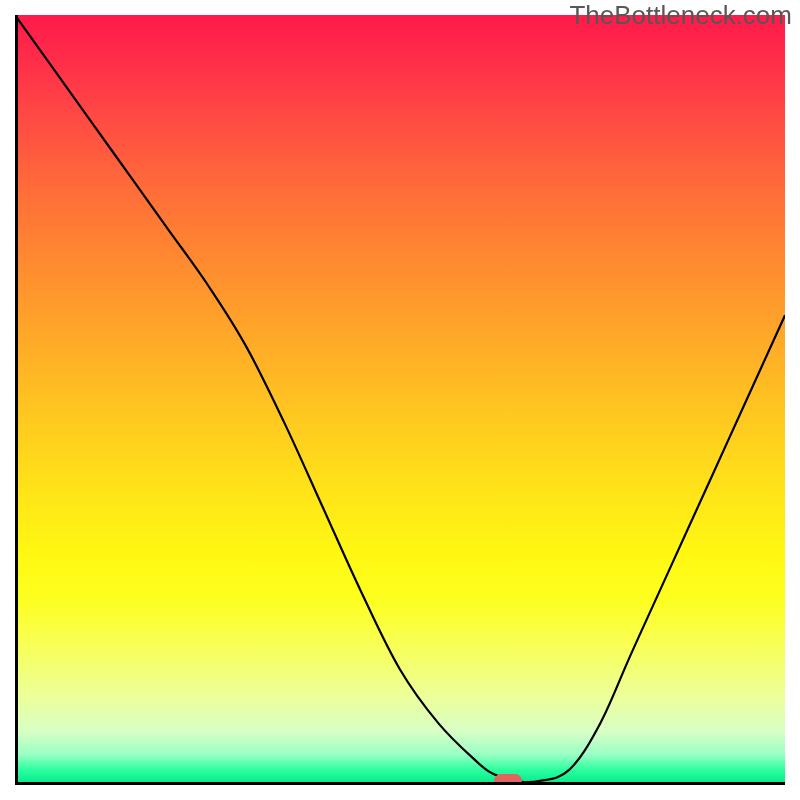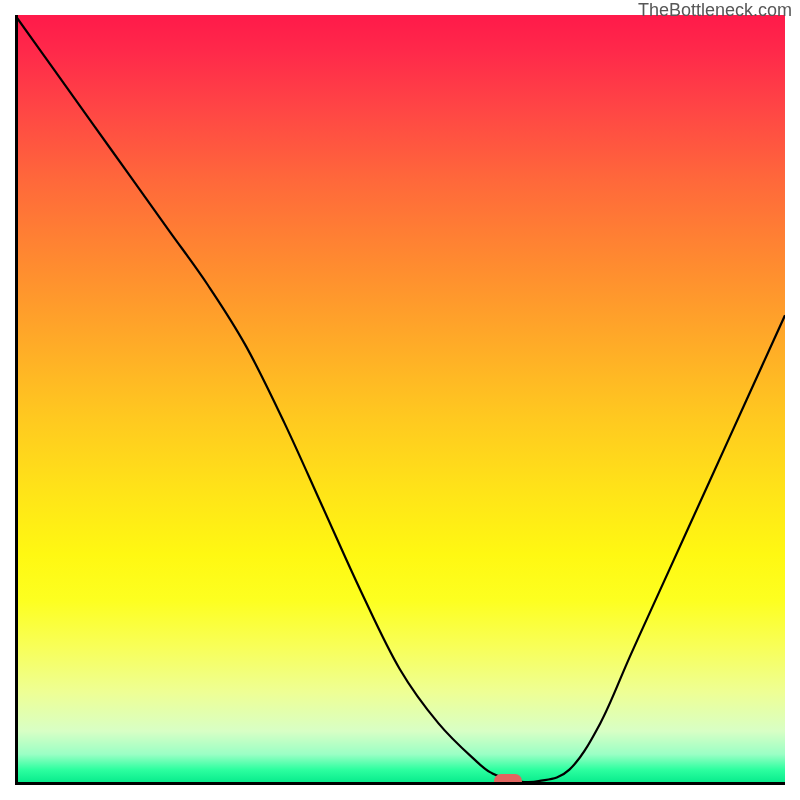--- a/index.html
+++ b/index.html
@@ -43,21 +43,21 @@
     position: absolute;
     background: #000;
   }
   .axis-y { left: 15px; top: 15px; width: 3px; height: 770px; }
   .axis-x { left: 15px; top: 782px; width: 770px; height: 3px; }
   .watermark {
     position: absolute;
     top: 0px;
     right: 8px;
     font-family: Arial, Helvetica, sans-serif;
-    font-size: 18px;
+    font-size: 26px;
     color: #575757;
     letter-spacing: 0px;
     font-weight: 500;
   }
   .curve-svg {
     position: absolute;
     left: 0; top: 0;
     width: 100%; height: 100%;
     overflow: visible;
   }

